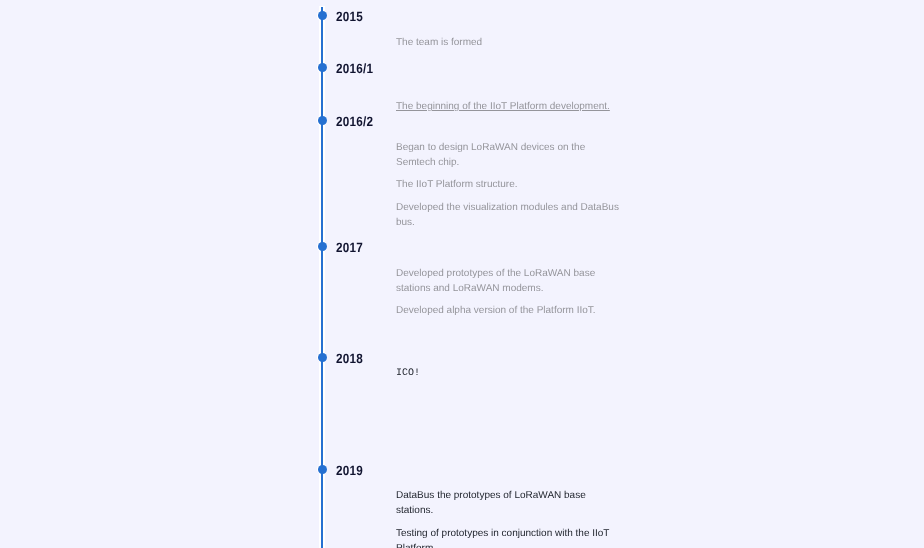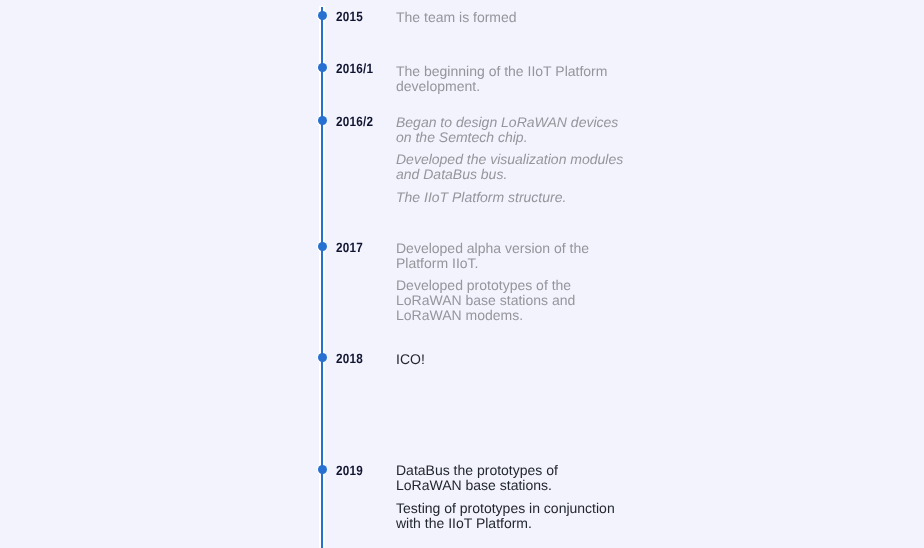--- a/index.html
+++ b/index.html
@@ -71,44 +71,45 @@
     color: #111430;
     letter-spacing: 0.25px;
     white-space: nowrap;
     transform: scaleX(0.875);
     transform-origin: 0 50%;
   }
   .desc {
     position: absolute;
     left: 396px;
     width: 228px;
-    font-size: 14px;
+    font-size: 10px;
     line-height: 14.9px;
     color: #95959b;
+    margin-top: 26px;
   }
   .desc p { margin: 0 0 7.5px 0; }
   .desc p:last-child { margin-bottom: 0; }
   .item.emphasis .desc { color: #22262f; }
 
   
   .item.n0 .node, .item.n0 .node-halo { top: 15.5px; }
   .item.n0 .year { top: 9px; }
   .item.n0 .desc { top: 9.9px; }
   .item.n1 .node, .item.n1 .node-halo { top: 67.7px; }
   .item.n1 .year { top: 61.2px; }
-  .item.n1 .desc { top: 64px; }
+  .item.n1 .desc { top: 74px; text-decoration: underline; }
   .item.n2 .node, .item.n2 .node-halo { top: 120.5px; }
   .item.n2 .year { top: 114.1px; }
-  .item.n2 .desc { top: 115px; font-style: italic; }
+  .item.n2 .desc { top: 115px; }
   .item.n3 .node, .item.n3 .node-halo { top: 246.4px; }
   .item.n3 .year { top: 240.2px; }
   .item.n3 .desc { top: 241.1px; }
   .item.n4 .node, .item.n4 .node-halo { top: 357.1px; }
   .item.n4 .year { top: 350.9px; }
-  .item.n4 .desc { top: 352px; }
+  .item.n4 .desc { top: 341px; font-family: Liberation Mono, monospace; }
   .item.n5 .node, .item.n5 .node-halo { top: 469.1px; }
   .item.n5 .year { top: 462.9px; }
   .item.n5 .desc { top: 463.3px; }
 </style>
 </head>
 <body>
 
 <div class="timeline">
 
   <div class="halo-layer">
@@ -150,31 +151,31 @@
       <div class="desc">
         <p>The beginning of the IIoT Platform development.</p>
       </div>
     </div>
 
     <div class="item n2">
       <div class="node"></div>
       <div class="year">2016/2</div>
       <div class="desc">
         <p>Began to design LoRaWAN devices on the Semtech chip.</p>
+        <p>The IIoT Platform structure.</p>
         <p>Developed the visualization modules and DataBus bus.</p>
-        <p>The IIoT Platform structure.</p>
       </div>
     </div>
 
     <div class="item n3">
       <div class="node"></div>
       <div class="year">2017</div>
       <div class="desc">
+        <p>Developed prototypes of the LoRaWAN base stations and LoRaWAN modems.</p>
         <p>Developed alpha version of the Platform IIoT.</p>
-        <p>Developed prototypes of the LoRaWAN base stations and LoRaWAN modems.</p>
       </div>
     </div>
 
     <div class="item n4 emphasis">
       <div class="node"></div>
       <div class="year">2018</div>
       <div class="desc">
         <p>ICO!</p>
       </div>
     </div>

